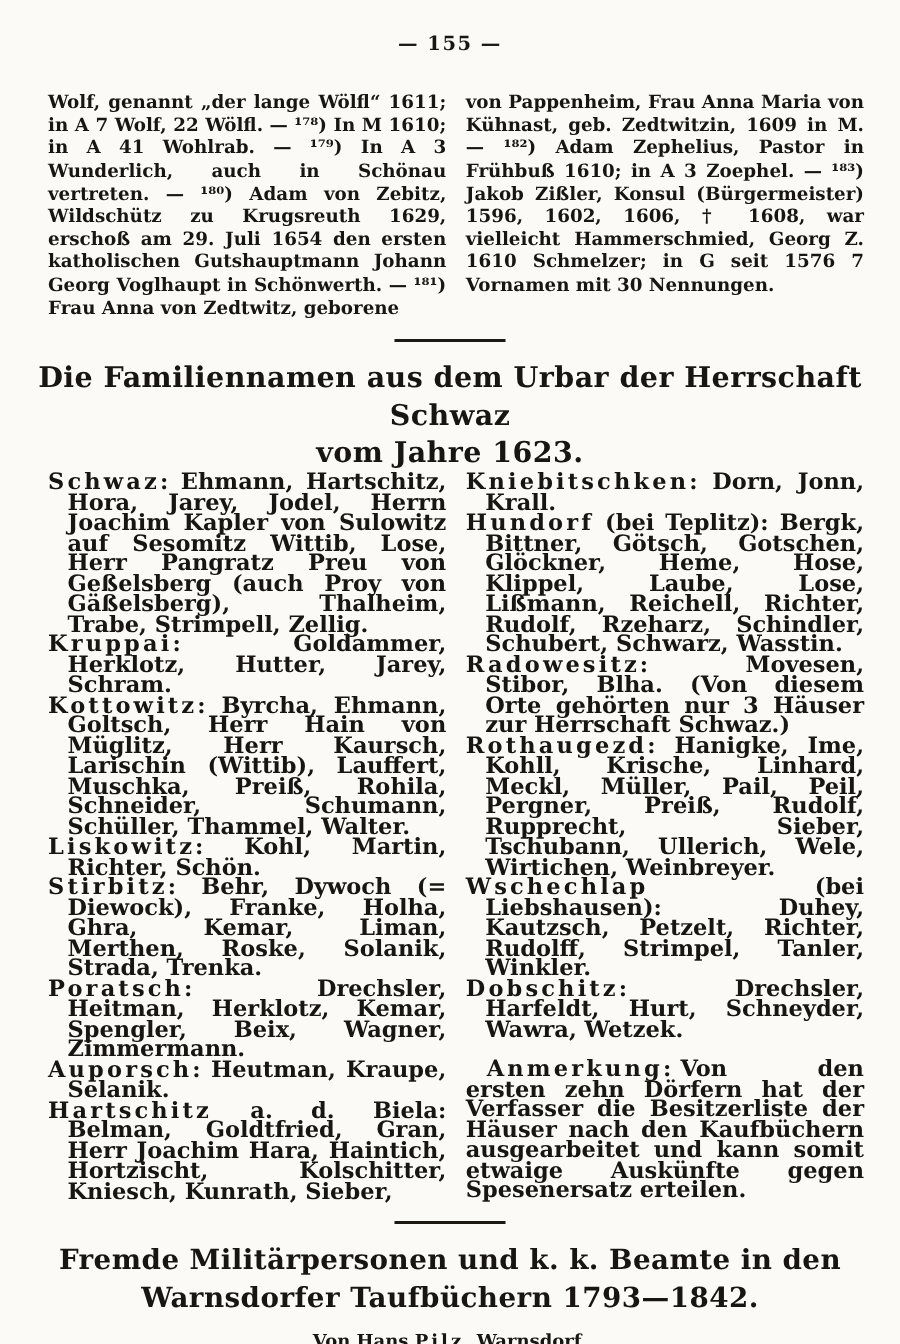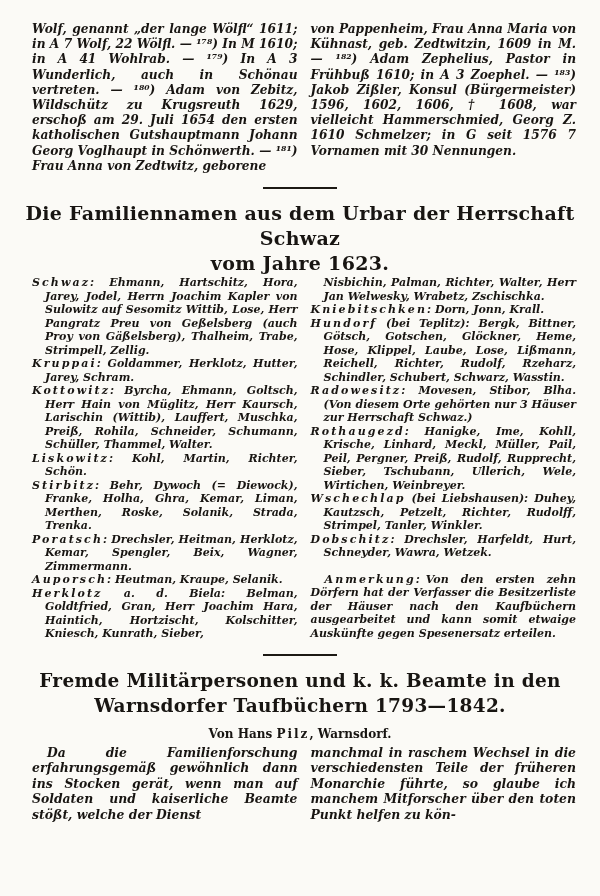--- a/index.html
+++ b/index.html
@@ -23,21 +23,20 @@
   .pageno {
     text-align: center;
     font-size: 13px;
     letter-spacing: 1px;
     margin-bottom: 24px;
   }
   .cols {
     display: flex;
     gap: 13px;
     padding: 0 24px 0 32px;
-    font-style: italic;
   }
   .col { flex: 1; text-align: justify; }
   .toptext {
     font-size: 12.2px;
     line-height: 15.2px;
   }
   .toptext p, .bottomtext p { margin: 0; }
   .rule {
     width: 74px;
     height: 0;
@@ -59,21 +58,21 @@
   }
   .byline {
     text-align: center;
     font-size: 12px;
     font-weight: 700;
     margin-top: 7px;
     margin-bottom: 13px;
   }
   .byline .sperr { letter-spacing: 2px; }
   .listtext {
-    font-size: 11px;
+    font-size: 15px;
     line-height: 13.5px;
   }
   .entry {
     margin: 0;
     padding-left: 13px;
     text-indent: -13px;
     text-align: justify;
   }
   .place { letter-spacing: 2.1px; }
   .note {
@@ -86,20 +85,21 @@
     font-size: 12.4px;
     line-height: 15.6px;
   }
   .indent-first { text-indent: 15px; }
 </style>
 </head>
 <body>
 
 <div class="page">
 
+  <div class="pageno">— 155 —</div>
 
   <div class="cols toptext">
     <div class="col">
       <p>Wolf, genannt „der lange Wölfl“ 1611; in A 7 Wolf, 22 Wölfl. — ¹⁷⁸) In M 1610; in A 41 Wohlrab. — ¹⁷⁹) In A 3 Wunderlich, auch in Schönau vertreten. — ¹⁸⁰) Adam von Zebitz, Wildschütz zu Krugsreuth 1629, erschoß am 29. Juli 1654 den ersten katholischen Gutshauptmann Johann Georg Voglhaupt in Schönwerth. — ¹⁸¹) Frau Anna von Zedtwitz, geborene</p>
     </div>
     <div class="col">
       <p>von Pappenheim, Frau Anna Maria von Kühnast, geb. Zedtwitzin, 1609 in M. — ¹⁸²) Adam Zephelius, Pastor in Frühbuß 1610; in A 3 Zoephel. — ¹⁸³) Jakob Zißler, Konsul (Bürgermeister) 1596, 1602, 1606, † 1608, war vielleicht Hammerschmied, Georg Z. 1610 Schmelzer; in G seit 1576 7 Vornamen mit 30 Nennungen.</p>
     </div>
   </div>
 
@@ -113,24 +113,23 @@
 
     <div class="cols listtext">
       <div class="col" id="article1-left-list">
           <p class="entry"><span class="place">Schwaz</span><span>: </span><span>Ehmann, Hartschitz, Hora, Jarey, Jodel, Herrn Joachim Kapler von Sulowitz auf Sesomitz Wittib, Lose, Herr Pangratz Preu von Geßelsberg (auch Proy von Gäßelsberg), Thalheim, Trabe, Strimpell, Zellig.</span></p>
           <p class="entry"><span class="place">Kruppai</span><span>: </span><span>Goldammer, Herklotz, Hutter, Jarey, Schram.</span></p>
           <p class="entry"><span class="place">Kottowitz</span><span>: </span><span>Byrcha, Ehmann, Goltsch, Herr Hain von Müglitz, Herr Kaursch, Larischin (Wittib), Lauffert, Muschka, Preiß, Rohila, Schneider, Schumann, Schüller, Thammel, Walter.</span></p>
           <p class="entry"><span class="place">Liskowitz</span><span>: </span><span>Kohl, Martin, Richter, Schön.</span></p>
           <p class="entry"><span class="place">Stirbitz</span><span>: </span><span>Behr, Dywoch (= Diewock), Franke, Holha, Ghra, Kemar, Liman, Merthen, Roske, Solanik, Strada, Trenka.</span></p>
           <p class="entry"><span class="place">Poratsch</span><span>: </span><span>Drechsler, Heitman, Herklotz, Kemar, Spengler, Beix, Wagner, Zimmermann.</span></p>
           <p class="entry"><span class="place">Auporsch</span><span>: </span><span>Heutman, Kraupe, Selanik.</span></p>
-          <p class="entry"><span class="place">Herklotz</span><span> a. d. Biela: </span><span>Belman, Goldtfried, Gran, Herr Joachim Hara, Haintich, Hortzischt, Kolschitter, Kniesch, Kunrath, Sieber,</span></p>
+          <p class="entry"><span class="place">Hartschitz</span><span> a. d. Biela: </span><span>Belman, Goldtfried, Gran, Herr Joachim Hara, Haintich, Hortzischt, Kolschitter, Kniesch, Kunrath, Sieber,</span></p>
         </div>
       <div class="col">
-        <p class="entry" style="padding-left:13px; text-indent:0;">Nisbichin, Palman, Richter, Walter, Herr Jan Welwesky, Wrabetz, Zschischka.</p>
         <span id="article1-right-list"><p class="entry"><span class="place">Kniebitschken</span><span>: </span><span>Dorn, Jonn, Krall.</span></p><p class="entry"><span class="place">Hundorf</span><span> (bei Teplitz): </span><span>Bergk, Bittner, Götsch, Gotschen, Glöckner, Heme, Hose, Klippel, Laube, Lose, Lißmann, Reichell, Richter, Rudolf, Rzeharz, Schindler, Schubert, Schwarz, Wasstin.</span></p><p class="entry"><span class="place">Radowesitz</span><span>: </span><span>Movesen, Stibor, Blha. (Von diesem Orte gehörten nur 3 Häuser zur Herrschaft Schwaz.)</span></p><p class="entry"><span class="place">Rothaugezd</span><span>: </span><span>Hanigke, Ime, Kohll, Krische, Linhard, Meckl, Müller, Pail, Peil, Pergner, Preiß, Rudolf, Rupprecht, Sieber, Tschubann, Ullerich, Wele, Wirtichen, Weinbreyer.</span></p><p class="entry"><span class="place">Wschechlap</span><span> (bei Liebshausen): </span><span>Duhey, Kautzsch, Petzelt, Richter, Rudolff, Strimpel, Tanler, Winkler.</span></p><p class="entry"><span class="place">Dobschitz</span><span>: </span><span>Drechsler, Harfeldt, Hurt, Schneyder, Wawra, Wetzek.</span></p></span>
         <p class="note"><span class="note-label">Anmerkung:</span><span>Von den ersten zehn Dörfern hat der Verfasser die Besitzerliste der Häuser nach den Kaufbüchern ausgearbeitet und kann somit etwaige Auskünfte gegen Spesenersatz erteilen.</span></p>
       </div>
     </div>
   </div>
 
   <div class="rule"></div>
 
   <div>
     <div class="art-title" style="font-size:18.5px; margin-top:6px;">

